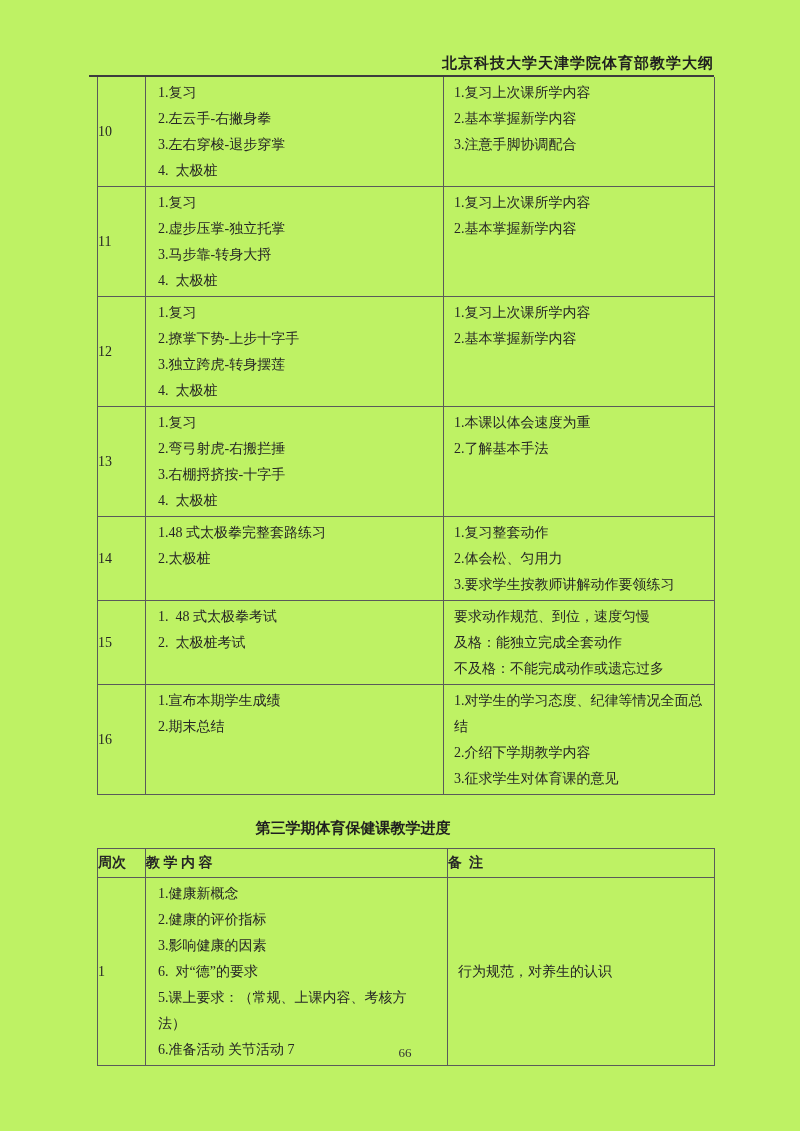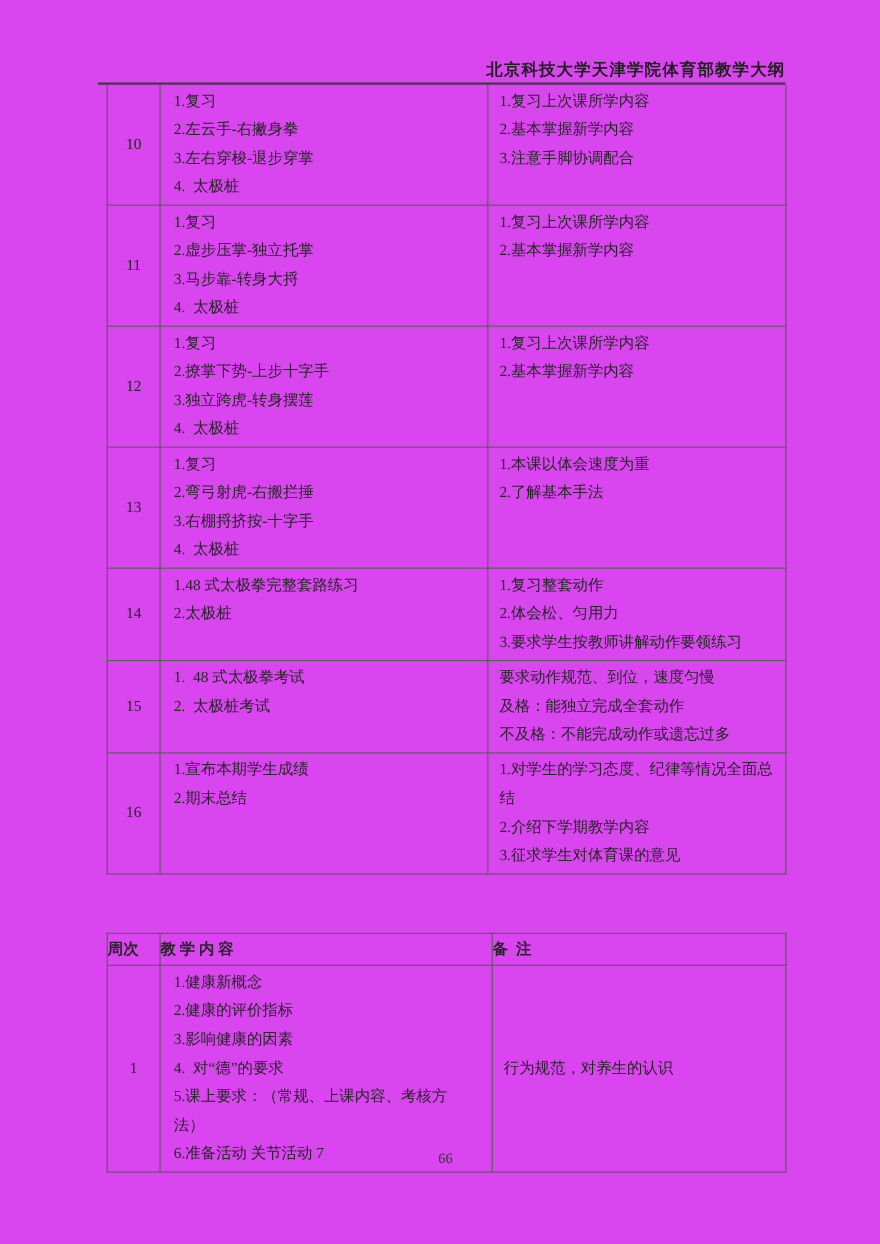--- a/index.html
+++ b/index.html
@@ -1,19 +1,19 @@
 <!DOCTYPE html>
 <html><head>
 <meta charset="utf-8">
 <style>
   html,body{margin:0;padding:0;background:#ffffff;}
   #page{
     position:relative;
     width:800px;height:1131px;
-    background:#d946ef;
+    background:#bef264;
     font-family:"Liberation Serif","DejaVu Serif",serif;
     color:#262626;
     overflow:hidden;
   }
   .doc-header-title{
     position:absolute;
     top:54px;right:86px;
     font-size:15px;font-weight:bold;
     letter-spacing:1px;
     color:#1f1f1f;
@@ -33,21 +33,21 @@
     width:617px;
     font-size:14px;
   }
   table.t1{top:77px;}
   table.t2{top:848px;}
   table.sched td, table.sched th{
     border:1px solid #5a5a5a;
   }
   table.t1 tr:first-child td{border-top:none;}
   td.week{
-    text-align:center;
+    text-align:left;
     vertical-align:middle;
     font-size:14px;
     padding:0;
   }
   td.content{
     vertical-align:top;
     padding:3px 20px 2px 12px;
   }
   td.notes{
     vertical-align:top;
@@ -188,40 +188,41 @@
         </td>
         <td class="notes">
           <div class="line">1.对学生的学习态度、纪律等情况全面总结</div>
           <div class="line">2.介绍下学期教学内容</div>
           <div class="line">3.征求学生对体育课的意见</div>
         </td>
       </tr>
     </tbody>
   </table>
 
+  <div class="section-title">第三学期体育保健课教学进度</div>
 
   <table class="sched t2">
     <colgroup>
         <col style="width:48px">
         <col style="width:302px">
         <col style="width:267px">
       </colgroup>
     <tbody>
       <tr>
         <th>周次</th>
         <th>教 学 内 容</th>
         <th>备  注</th>
       </tr>
       <tr>
         <td class="week">1</td>
         <td class="content">
           <div class="line">1.健康新概念</div>
           <div class="line">2.健康的评价指标</div>
           <div class="line">3.影响健康的因素</div>
-          <div class="line">4.  对“德”的要求</div>
+          <div class="line">6.  对“德”的要求</div>
           <div class="line">5.课上要求：（常规、上课内容、考核方法）</div>
           <div class="line">6.准备活动 关节活动 7</div>
         </td>
         <td class="notes-mid">
           <div class="line">行为规范，对养生的认识</div>
         </td>
       </tr>
     </tbody>
   </table>
 

